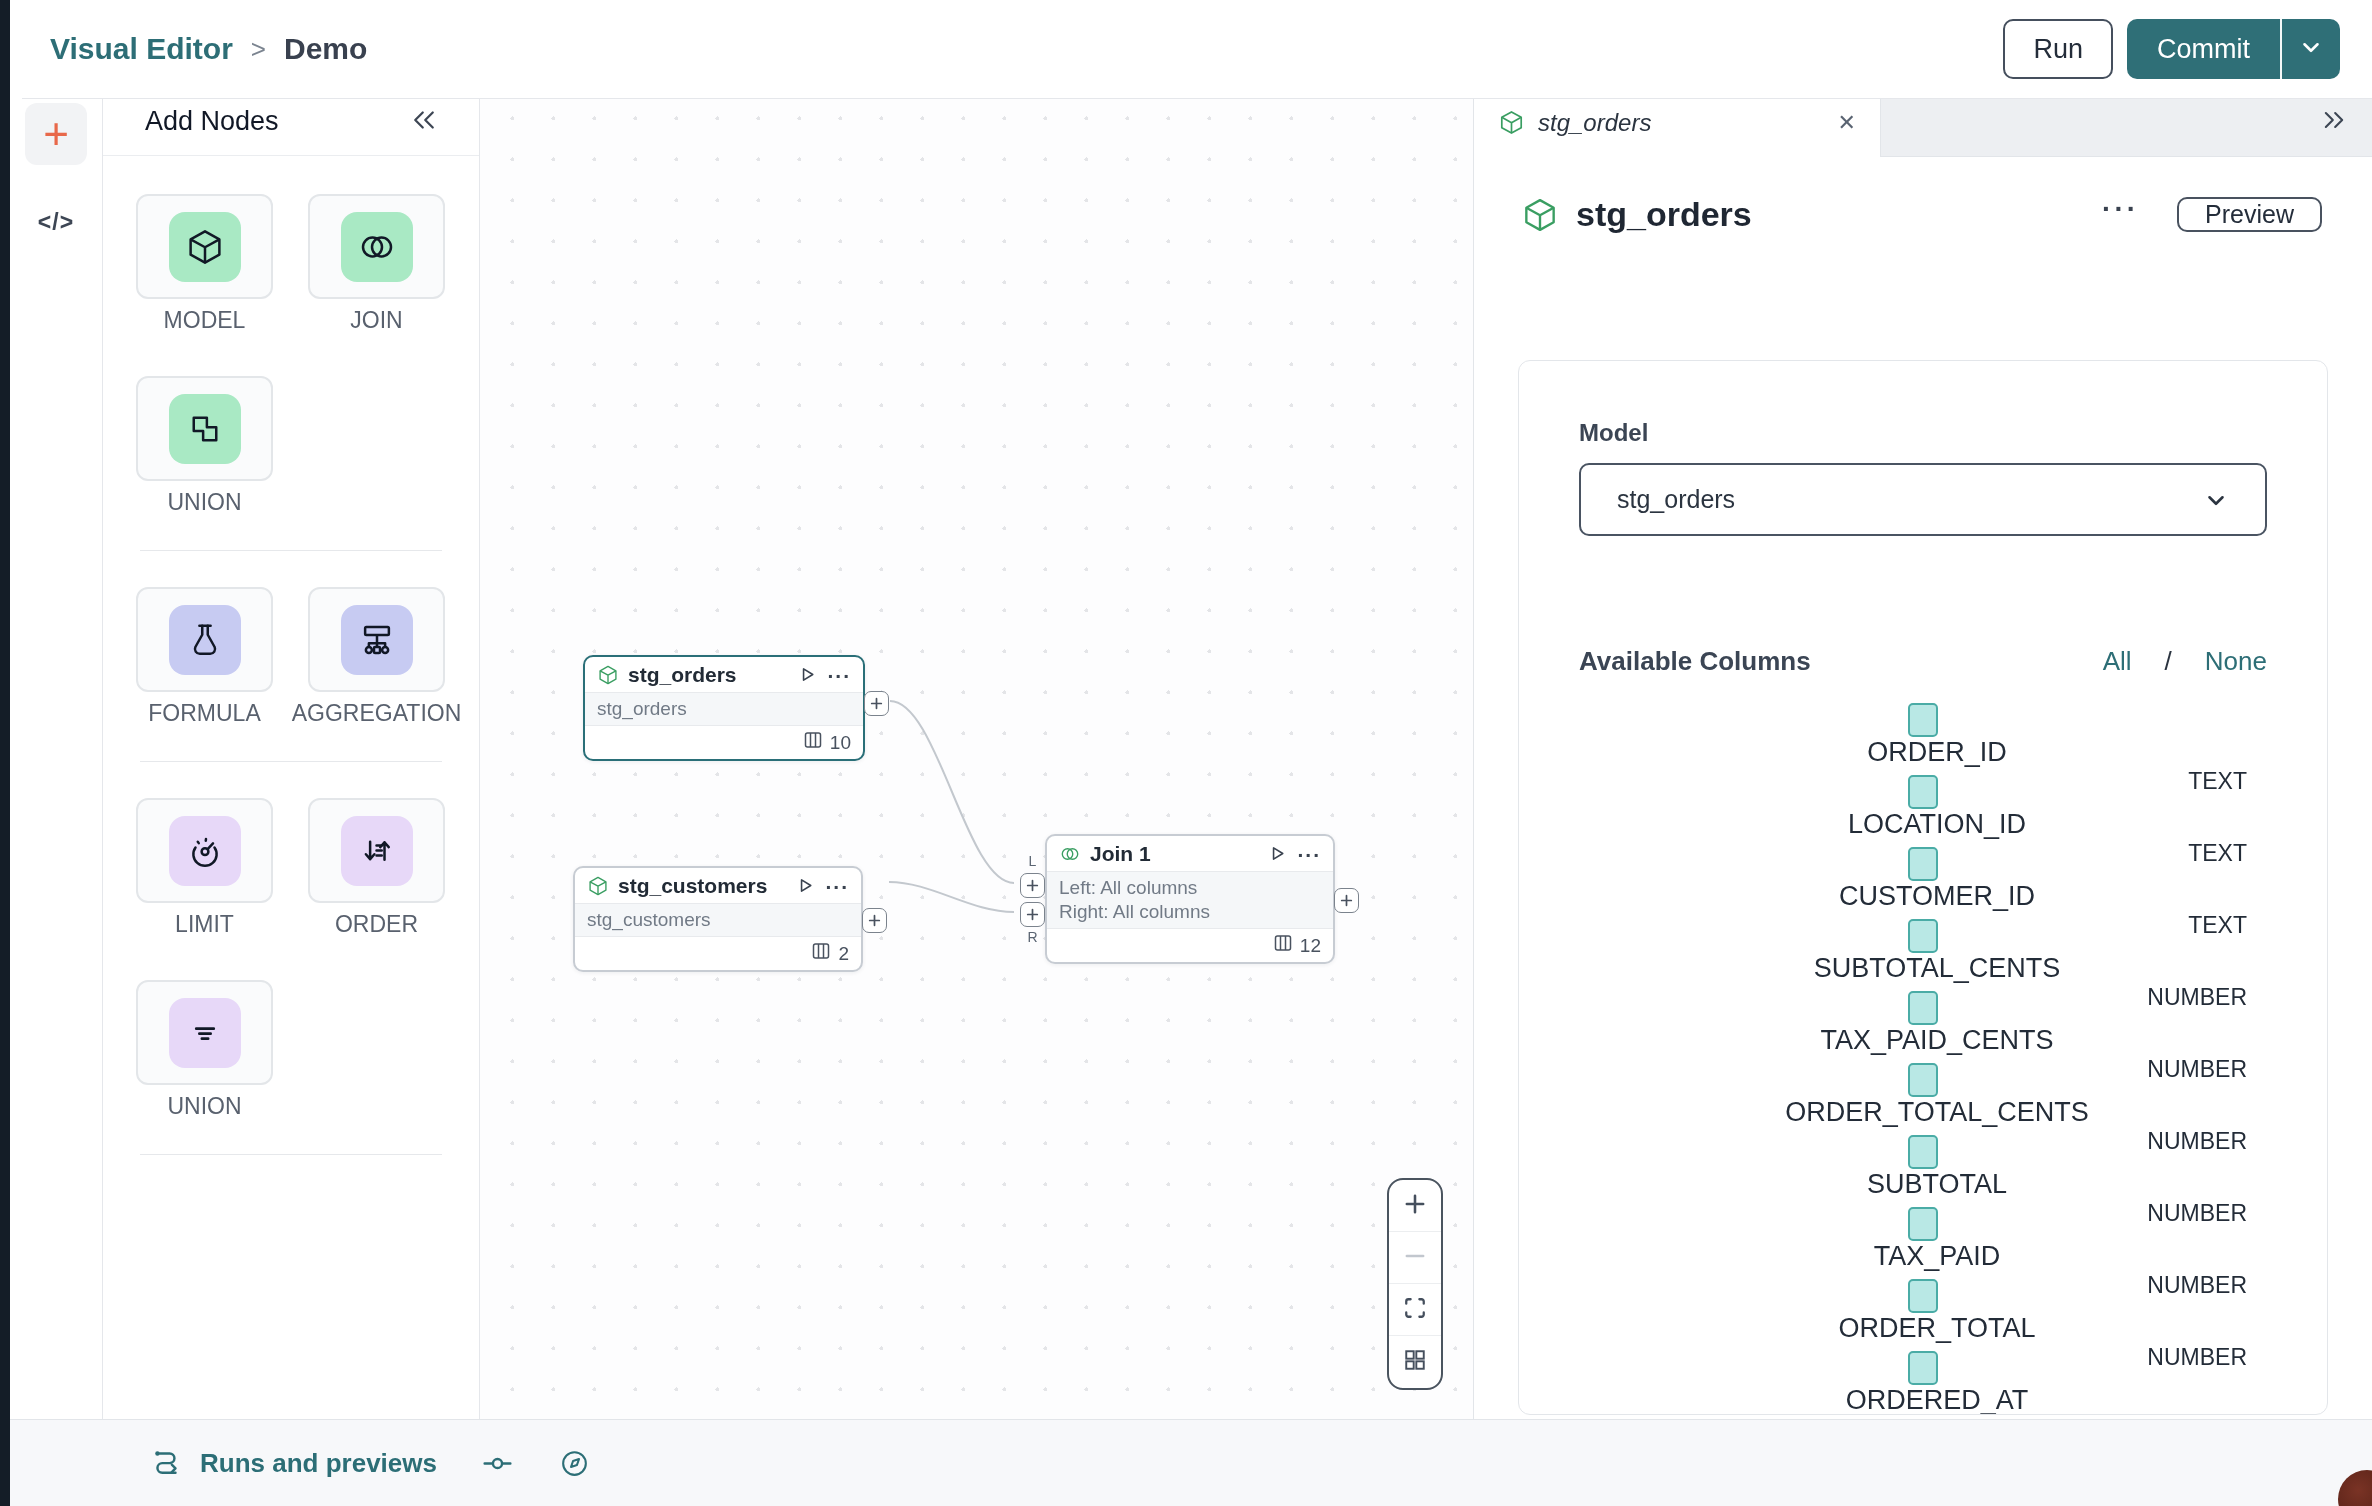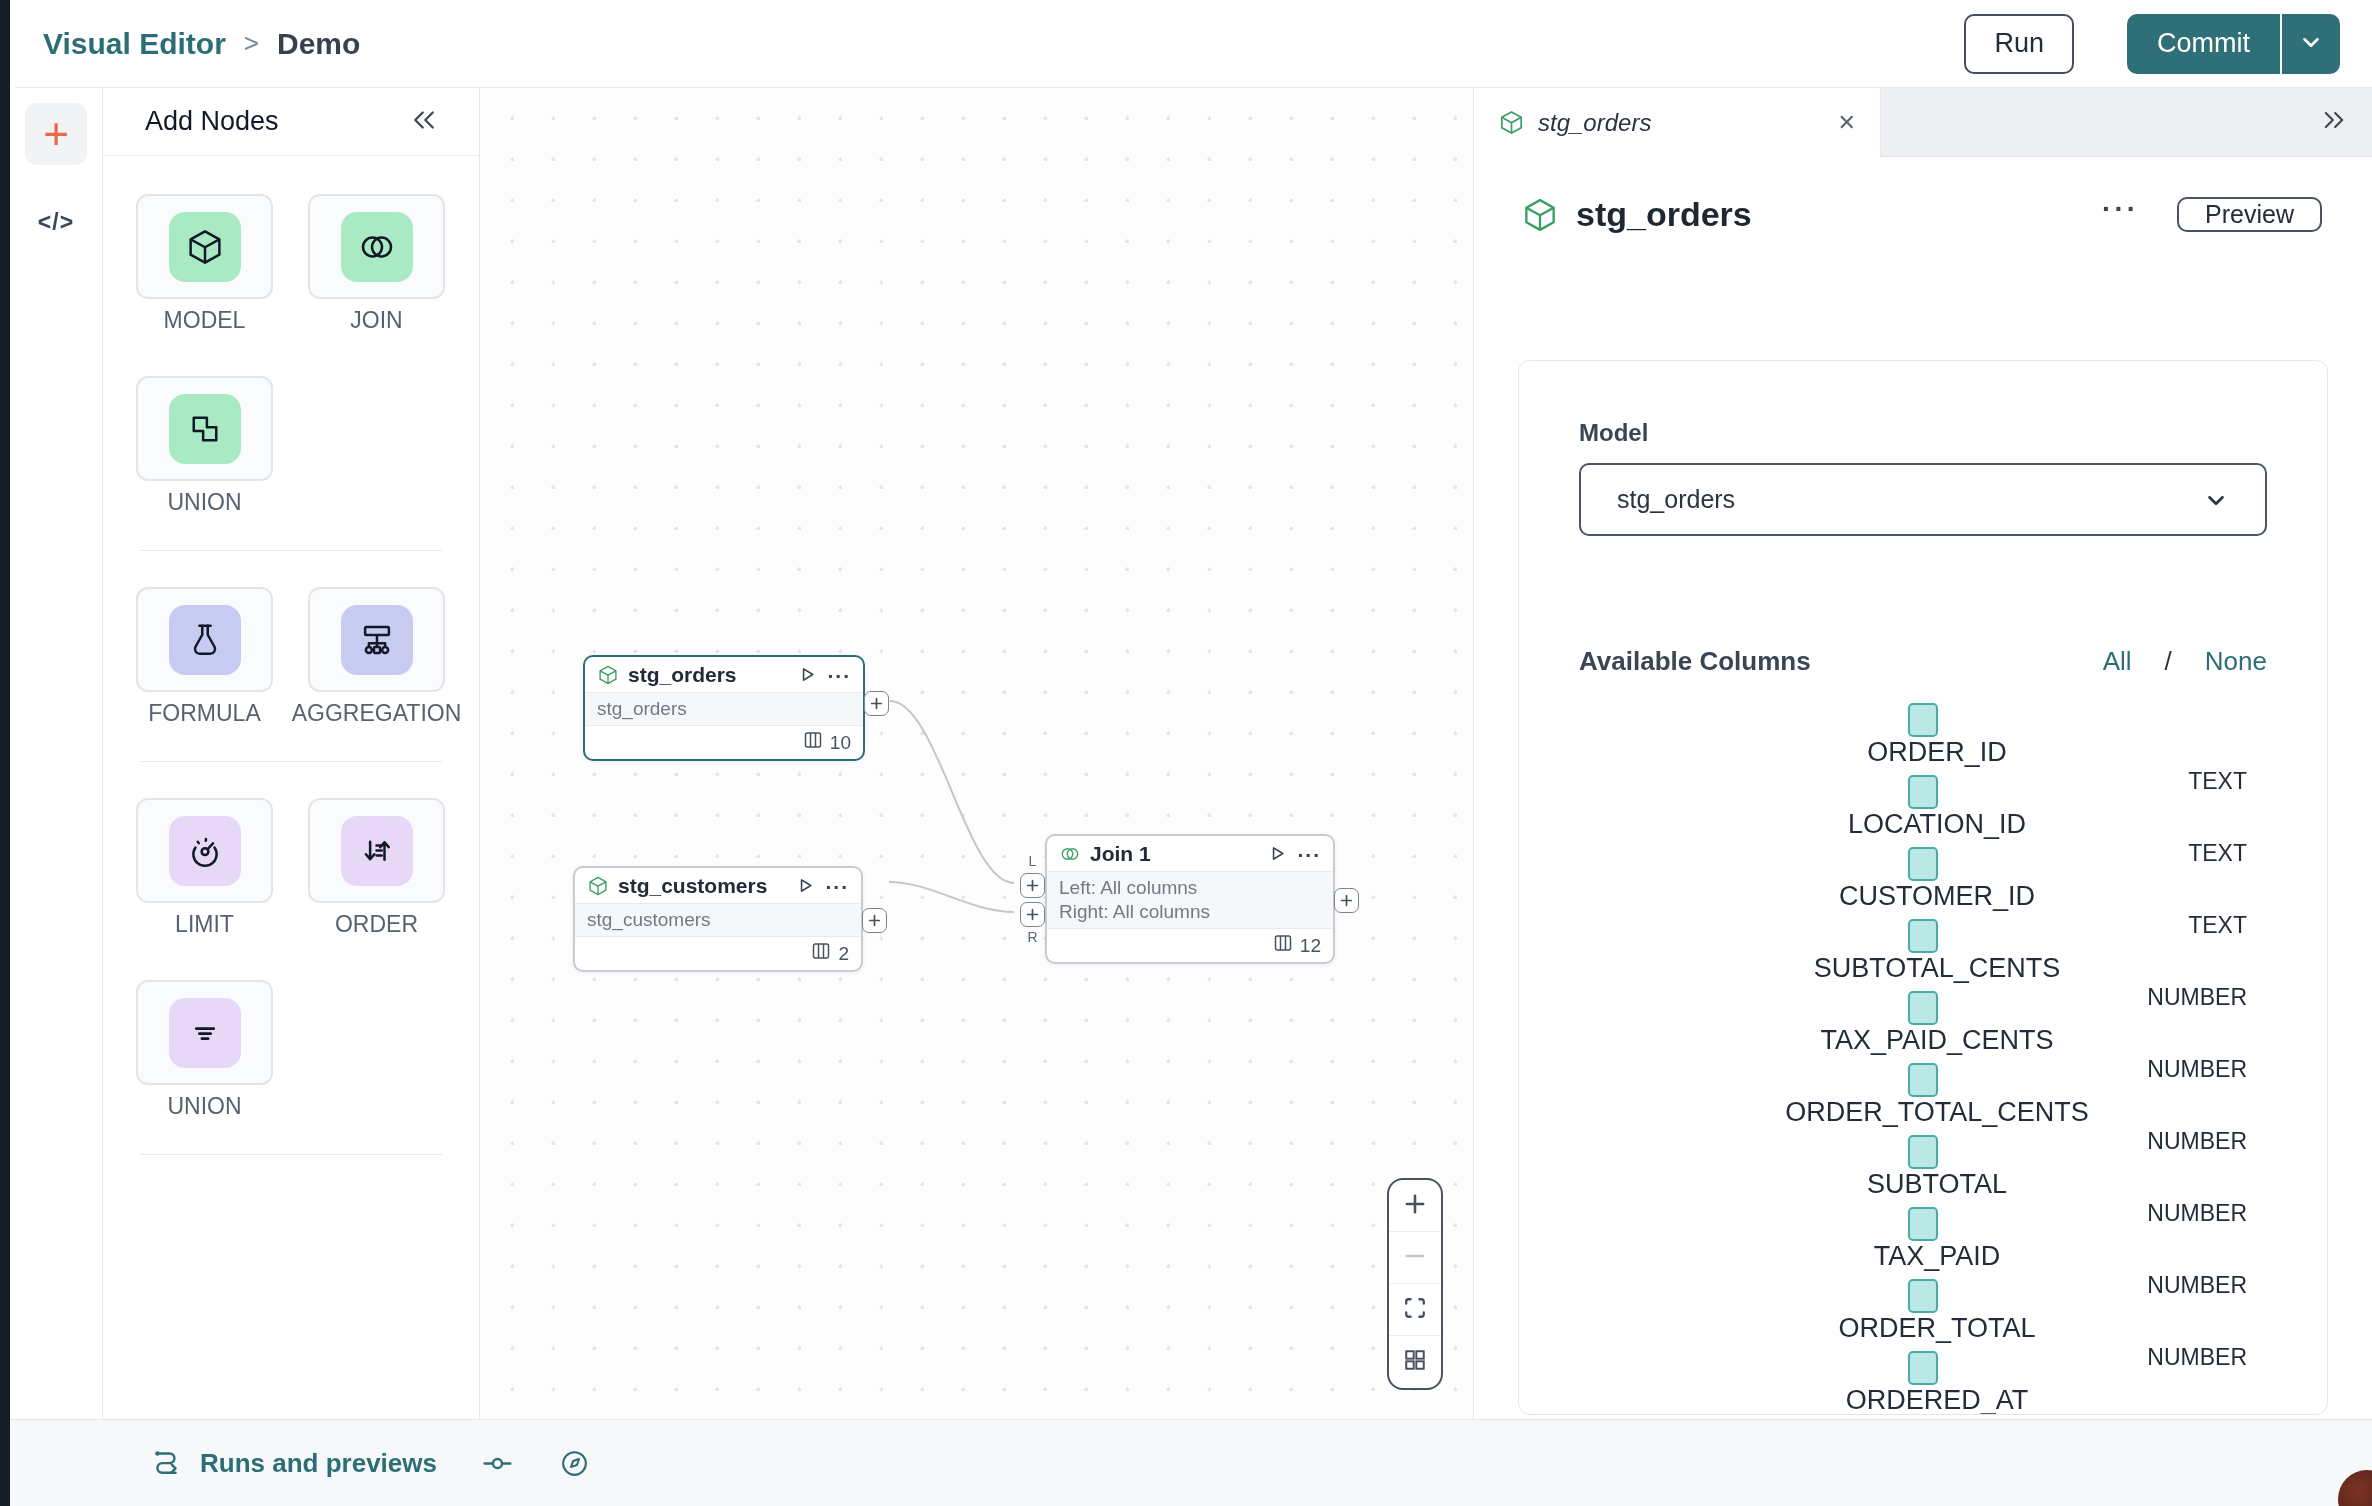--- a/index.html
+++ b/index.html
@@ -2,30 +2,30 @@
 <html><head>
 <meta charset="utf-8">
 <style>
   * { margin:0; padding:0; box-sizing:border-box; }
   html,body { width:2372px; height:1506px; background:#fff; font-family:"Liberation Sans", sans-serif; }
   .app { position:relative; width:2372px; height:1506px; overflow:hidden; background:#fff; color:#242d3a; }
 
   .dark-edge { position:absolute; left:0; top:0; width:10px; height:100%; background:#141d27; z-index:50; }
 
   
-  .topbar { position:absolute; left:15px; top:0; right:0; height:88px; background:#fff;
+  .topbar { position:absolute; left:22px; top:0; right:0; height:99px; background:#fff;
             border-bottom:1px solid #e5e7eb; display:flex; align-items:center; padding:0 32px 0 28px; z-index:10; }
   .breadcrumb { display:flex; align-items:center; gap:18px; font-size:30px; font-weight:bold; }
   .crumb-link { color:#2d6e76; cursor:pointer; }
   .crumb-sep { color:#7b8490; font-weight:normal; font-size:26px; }
   .crumb-current { color:#39414f; }
   .topbar-actions { margin-left:auto; display:flex; align-items:center; gap:14px; }
   .btn-run { height:60px; padding:0 28px; background:#fff; border:2px solid #454f5d; border-radius:10px;
              font-size:27px; color:#242d3a; display:flex; align-items:center; cursor:pointer; }
-  .commit-split { display:flex; height:60px;margin-left:39px; }
+  .commit-split { display:flex; height:60px; }
   .commit-main { background:#2f6f77; color:#fff; font-size:27px; padding:0 30px; display:flex; align-items:center;
                  border-radius:10px 0 0 10px; cursor:pointer; }
   .commit-caret { background:#2f6f77; width:60px; border-left:2px solid rgba(255,255,255,.95);
                   border-radius:0 10px 10px 0; display:flex; align-items:center; justify-content:center; color:#fff; cursor:pointer; }
   .commit-caret .icon svg { width:26px; height:26px; }
 
   
   .main-row { position:absolute; left:10px; top:88px; right:0; bottom:87px; display:flex; }
 
   .left-rail { width:93px; background:#fff; border-right:1px solid #e5e7eb; display:flex; flex-direction:column; align-items:center; }

